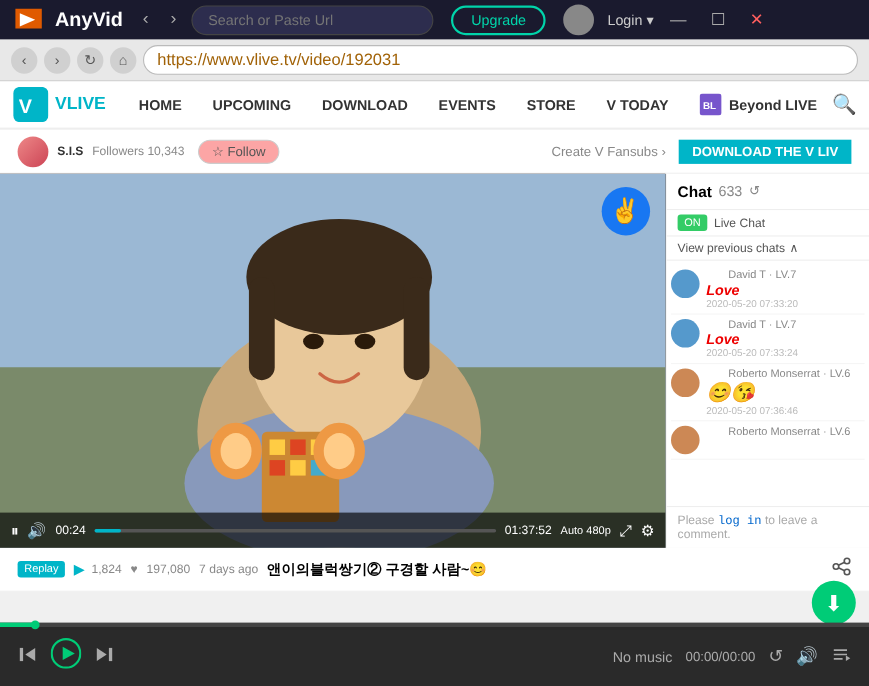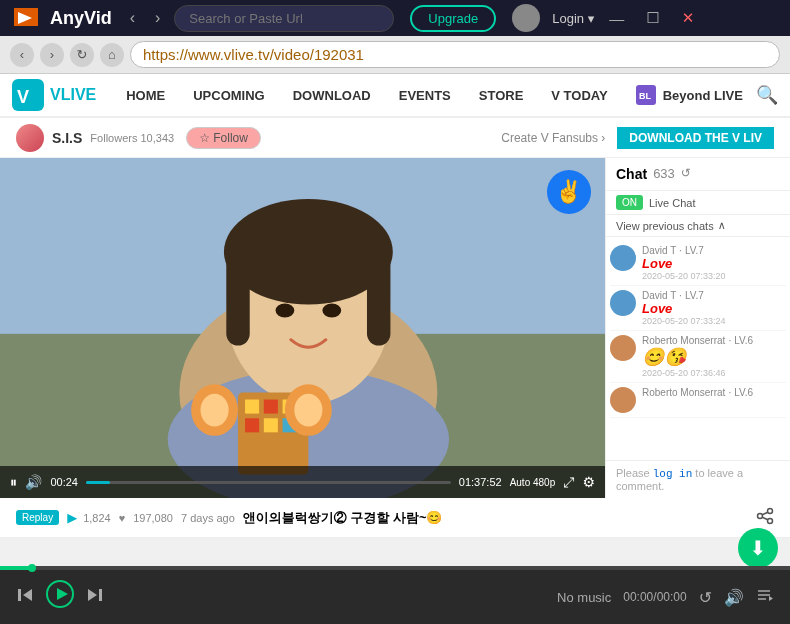--- a/index.html
+++ b/index.html
@@ -54,21 +54,21 @@
     .nav-spacer { flex: 1; }
     #search-icon-nav { cursor: pointer; font-size: 18px; color: #333; }
     #login-nav { font-size: 13px; font-weight: bold; color: #333; cursor: pointer; }
 
     
     #channel-header {
       display: flex; align-items: center; background: white; padding: 8px 16px;
       border-bottom: 1px solid #eee; height: 40px;
     }
     #channel-avatar { width: 28px; height: 28px; border-radius: 50%; background: #e88; margin-right: 8px; }
-    #channel-name { font-size: 14px; font-weight: bold; color: #333; }
+    #channel-name { font-size: 11px; font-weight: bold; color: #333; }
     #channel-followers { font-size: 11px; color: #888; margin-left: 8px; }
     #follow-btn { margin-left: 12px; border: 1px solid #ccc; background: #fca5a5; border-radius: 14px; padding: 3px 12px; font-size: 12px; cursor: pointer; color: #555; }
     .header-spacer { flex: 1; }
     #create-fansubs { font-size: 12px; color: #888; cursor: pointer; }
     #download-bar { background: #00b5c8; color: white; font-size: 12px; font-weight: bold; padding: 4px 12px; margin-left: 12px; }
 
     
     #main-content { display: flex; height: 340px; }
 
     
@@ -98,21 +98,21 @@
     #chat-title { font-size: 14px; font-weight: bold; }
     #chat-count { font-size: 13px; color: #888; }
     #chat-refresh { font-size: 12px; color: #888; cursor: pointer; }
     #live-toggle { background: #33cc66; color: white; font-size: 10px; padding: 2px 6px; border-radius: 3px; }
     #live-chat-label { font-size: 11px; color: #555; }
     #view-prev { padding: 4px 10px; font-size: 11px; color: #555; border-bottom: 1px solid #eee; display: flex; align-items: center; gap: 4px; cursor: pointer; }
     #chat-messages { flex: 1; overflow-y: auto; padding: 4px; }
     .chat-msg { display: flex; gap: 6px; padding: 4px 0; border-bottom: 1px solid #f5f5f5; }
     .chat-avatar { width: 26px; height: 26px; border-radius: 50%; background: #ddd; flex-shrink: 0; }
     .chat-body { flex: 1; }
-    .chat-user { font-size: 10px; color: #888; }
+    .chat-user { font-size: 10px; color: #888; margin-left: 20px; }
     .chat-text { font-size: 13px; color: #e00; font-weight: bold; font-style: italic; }
     .chat-emoji { font-size: 18px; }
     .chat-time { font-size: 9px; color: #bbb; }
     #recent-chats-btn { margin: 4px 8px; border: 1px solid #00b5c8; color: #00b5c8; background: white; border-radius: 14px; padding: 4px 10px; font-size: 11px; cursor: pointer; }
     #chat-footer { padding: 6px 10px; border-top: 1px solid #eee; font-size: 11px; color: #aaa; }
     #download-float { position: absolute; right: 12px; bottom: 56px; width: 40px; height: 40px; background: #00cc77; border-radius: 50%; display: flex; align-items: center; justify-content: center; color: white; font-size: 20px; cursor: pointer; }
 
     
     #video-info {
       background: white; padding: 8px 16px; border-bottom: 1px solid #eee;

